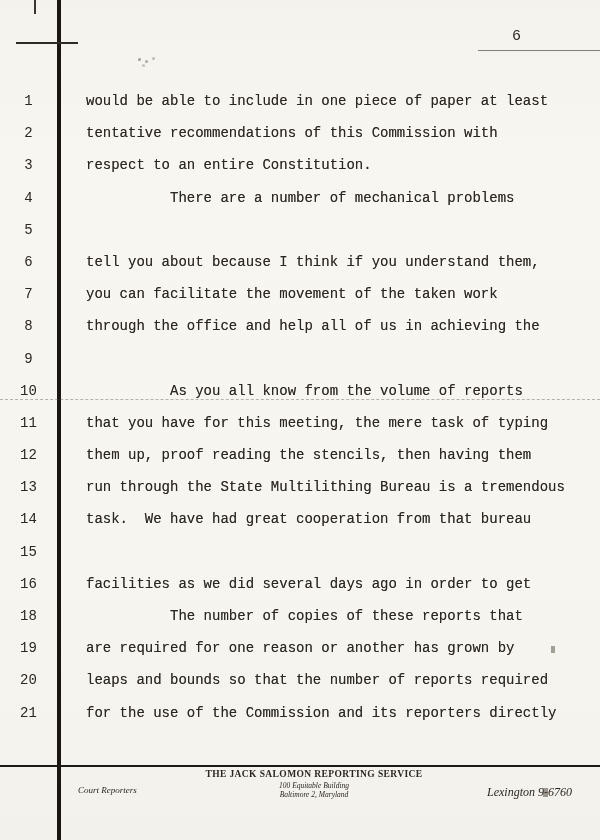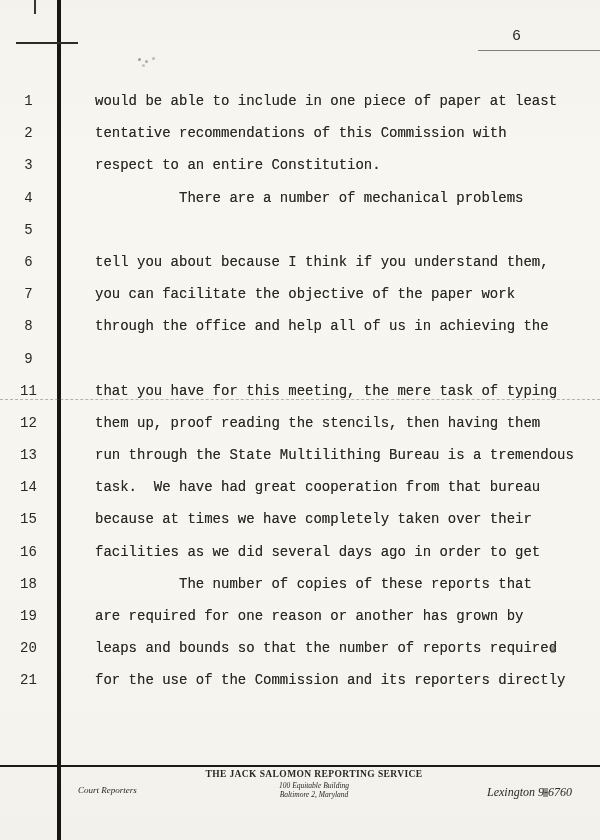--- a/index.html
+++ b/index.html
@@ -75,21 +75,21 @@
     height: 32.2px;
     font-size: 14px;
     line-height: 15px;
   }
   .num {
     width: 57px;
     text-align: center;
     flex: 0 0 57px;
   }
   .txt {
-    padding-left: 38px;
+    padding-left: 29px;
     white-space: pre;
     text-shadow: 0 0 0.5px rgba(45, 40, 33, 0.55);
   }
   .footer-rule {
     position: absolute;
     left: 0; top: 765px;
     width: 600px; height: 2px;
     background: #1d1a16;
   }
   .footer {
@@ -176,32 +176,36 @@
     <span class="num">5</span>
   </div>
 
   <div class="row">
     <span class="num">6</span>
     <span class="txt">tell you about because I think if you understand them,</span>
   </div>
 
   <div class="row">
     <span class="num">7</span>
-    <span class="txt">you can facilitate the objective of the paper work</span>
+    <span class="txt">you can facilitate the movement of the taken work</span>
   </div>
 
   <div class="row">
     <span class="num">8</span>
     <span class="txt">through the office and help all of us in achieving the</span>
   </div>
 
   <div class="row">
     <span class="num">9</span>
   </div>
 
+  <div class="row">
+    <span class="num">10</span>
+    <span class="txt">          As you all know from the volume of reports</span>
+  </div>
 
   <div class="row">
     <span class="num">11</span>
     <span class="txt">that you have for this meeting, the mere task of typing</span>
   </div>
 
   <div class="row">
     <span class="num">12</span>
     <span class="txt">them up, proof reading the stencils, then having them</span>
   </div>
@@ -211,21 +215,20 @@
     <span class="txt">run through the State Multilithing Bureau is a tremendous</span>
   </div>
 
   <div class="row">
     <span class="num">14</span>
     <span class="txt">task.  We have had great cooperation from that bureau</span>
   </div>
 
   <div class="row">
     <span class="num">15</span>
-    <span class="txt">because at times we have completely taken over their</span>
   </div>
 
   <div class="row">
     <span class="num">16</span>
     <span class="txt">facilities as we did several days ago in order to get</span>
   </div>
 
 
   <div class="row">
     <span class="num">18</span>

